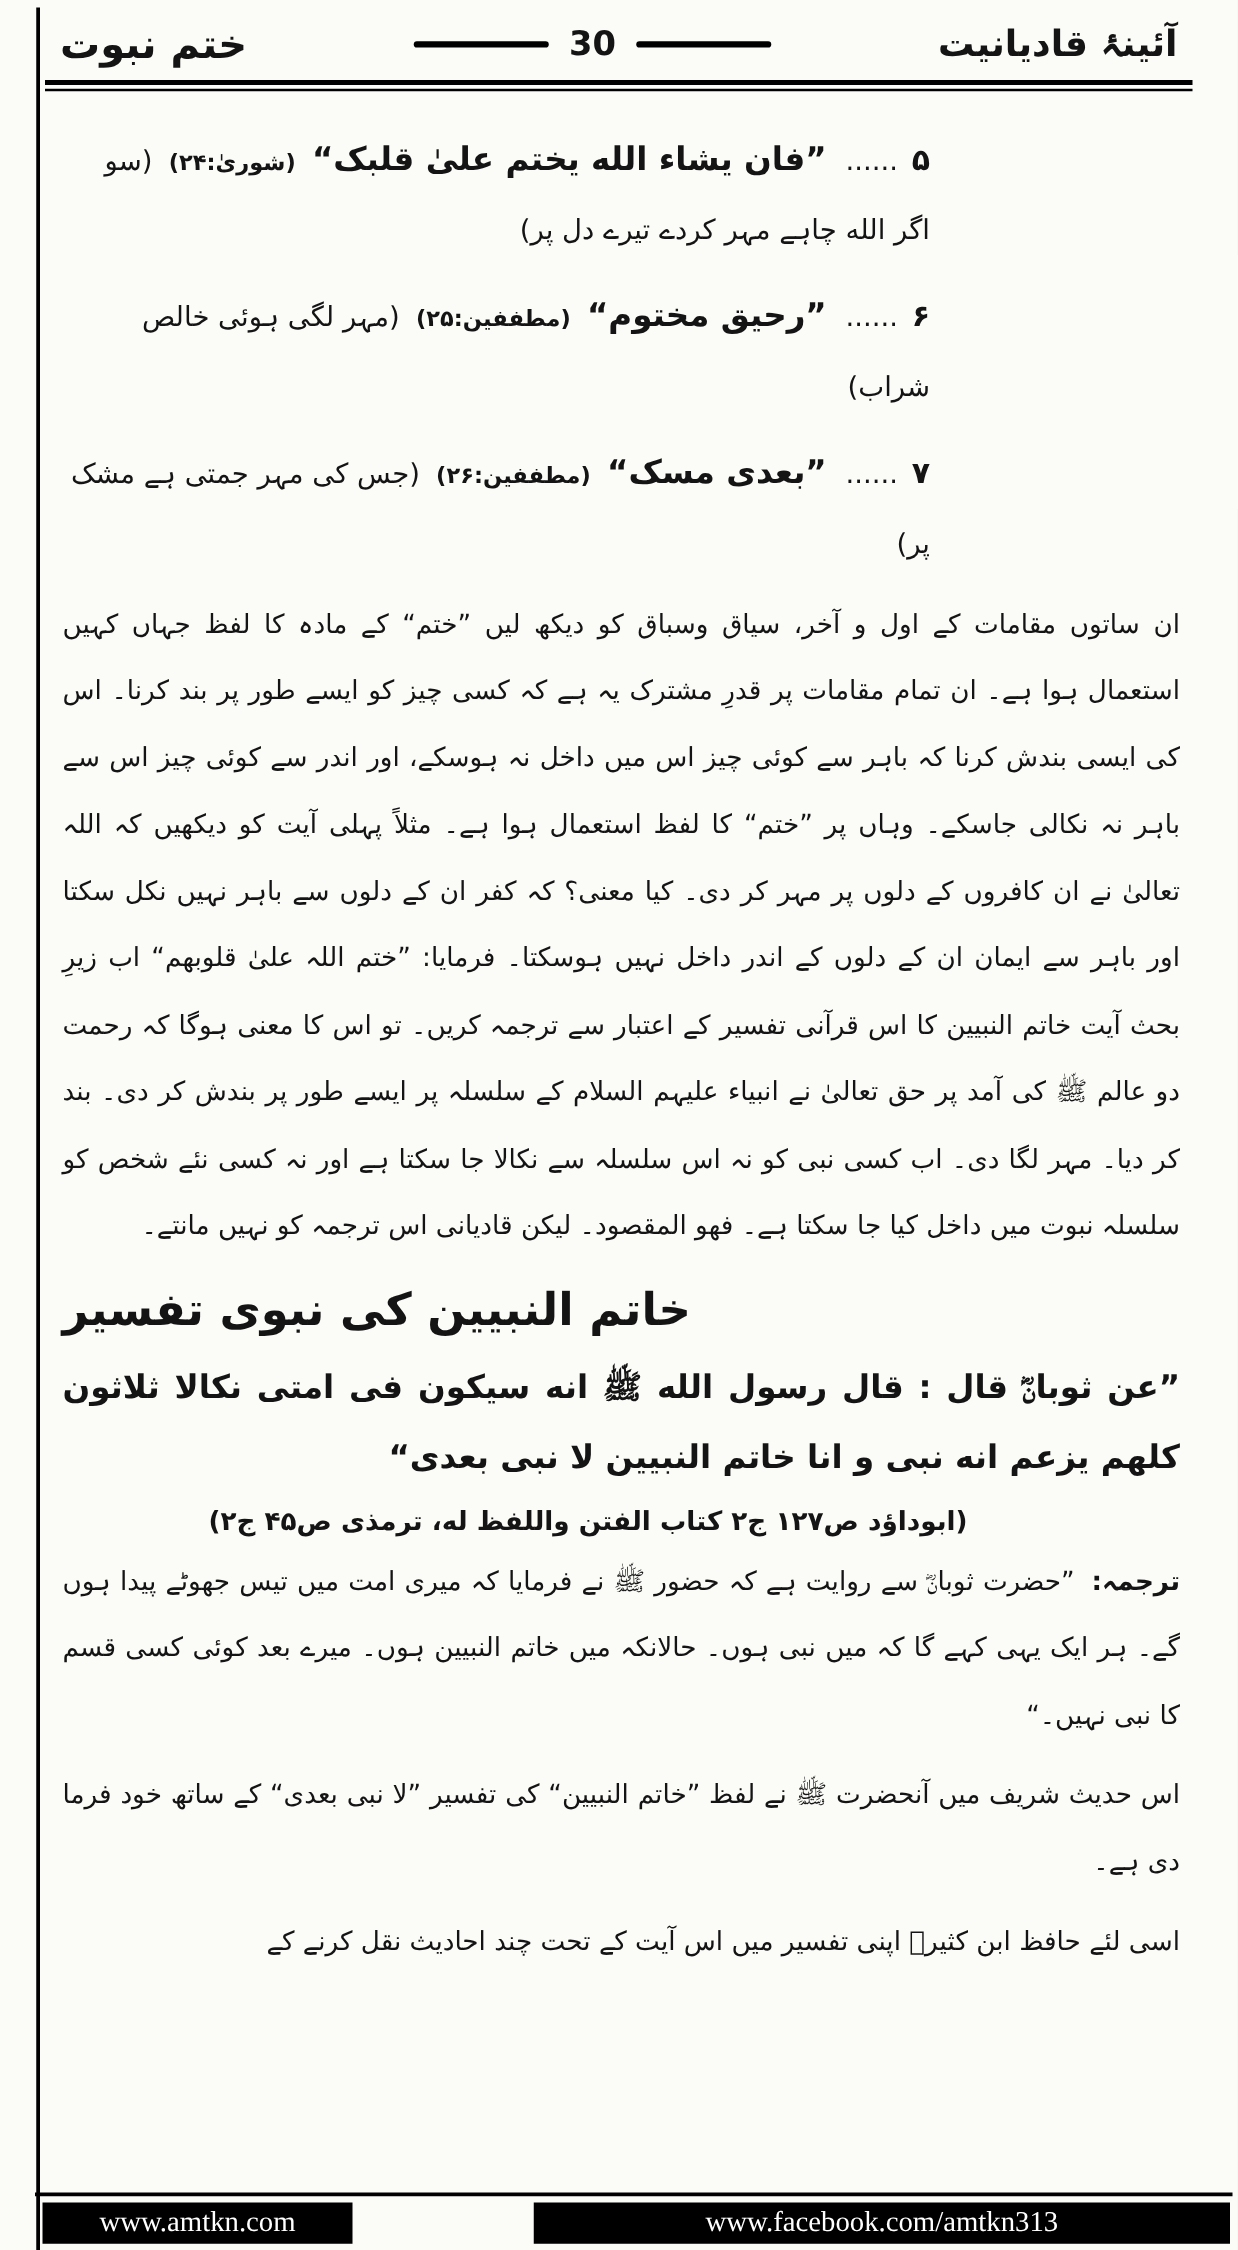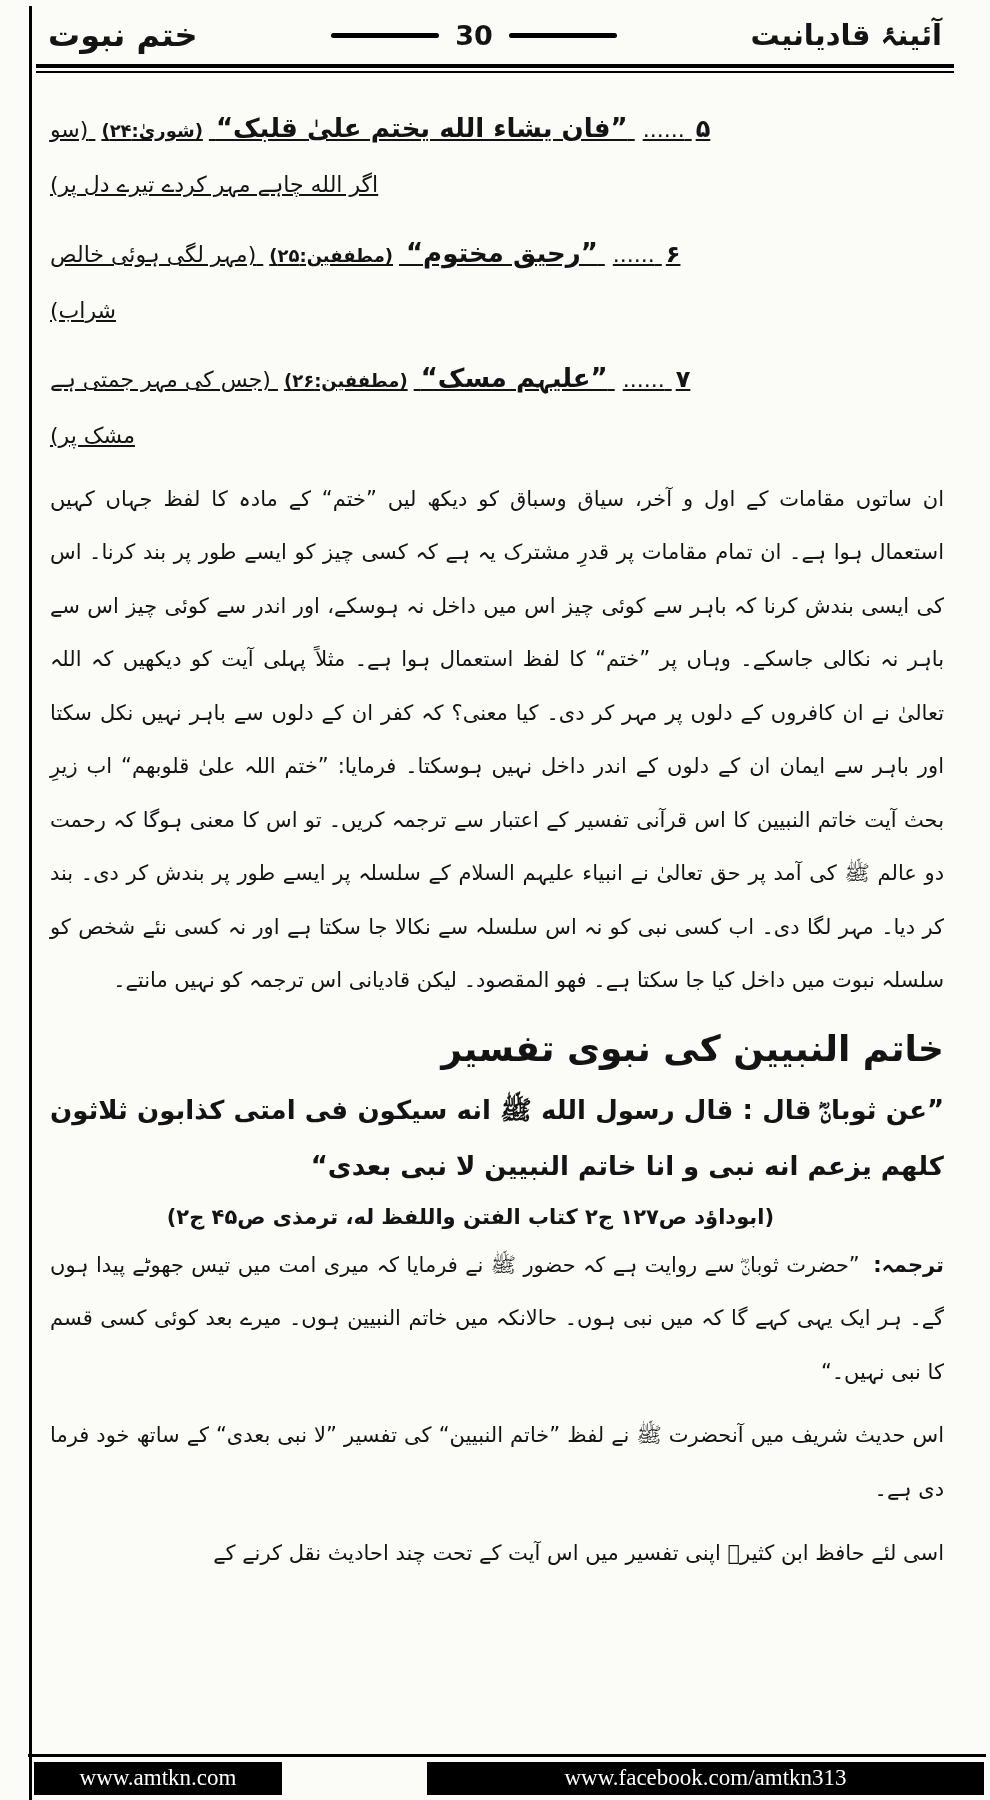--- a/index.html
+++ b/index.html
@@ -39,37 +39,36 @@
   }
   
   .content{
     padding:24px 46px 0 50px;
   }
   p{margin:0;}
   .quote-item{
     margin:0 200px 10px 0;
     font-size:22px;
     line-height:2.4;
-    text-align:left;
-    text-decoration:underline;
+    text-align:right;
   }
   .q-num{font-size:24px;font-weight:bold;margin-left:4px;}
   .q-dots{letter-spacing:2px;margin-left:8px;}
   .q-arabic{font-size:26px;font-weight:bold;}
   .q-ref{font-size:18px;font-weight:bold;margin:0 6px;}
   .q-trans{font-size:22px;}
   .body-para{
     font-size:21px;
     line-height:2.55;
     text-align:justify;
     margin-top:10px;
   }
   .section-heading{
     font-size:36px;font-weight:bold;
-    text-align:right;
+    text-align:left;
     margin:20px 0 14px 0;
   }
   .hadith{
     font-size:26px;font-weight:bold;
     line-height:2.15;
     text-align:justify;
     margin-top:6px;
   }
   .hadith-ref{
     font-size:21px;font-weight:bold;
@@ -130,30 +129,30 @@
       <span class="q-num">۶</span>
       <span class="q-dots">......</span>
       <span class="q-arabic">”رحيق مختوم“</span>
       <span class="q-ref">(مطففين:۲۵)</span>
       <span class="q-trans">(مہر لگی ہوئی خالص شراب)</span>
     </p>
 
     <p class="quote-item">
       <span class="q-num">۷</span>
       <span class="q-dots">......</span>
-      <span class="q-arabic">”علیہم مسک“</span>
+      <span class="q-arabic">”بعدی مسک“</span>
       <span class="q-ref">(مطففين:۲۶)</span>
       <span class="q-trans">(جس کی مہر جمتی ہے مشک پر)</span>
     </p>
 
     <p class="body-para">ان ساتوں مقامات کے اول و آخر، سیاق وسباق کو دیکھ لیں ”ختم“ کے مادہ کا لفظ جہاں کہیں استعمال ہوا ہے۔ ان تمام مقامات پر قدرِ مشترک یہ ہے کہ کسی چیز کو ایسے طور پر بند کرنا۔ اس کی ایسی بندش کرنا کہ باہر سے کوئی چیز اس میں داخل نہ ہوسکے، اور اندر سے کوئی چیز اس سے باہر نہ نکالی جاسکے۔ وہاں پر ”ختم“ کا لفظ استعمال ہوا ہے۔ مثلاً پہلی آیت کو دیکھیں کہ اللہ تعالیٰ نے ان کافروں کے دلوں پر مہر کر دی۔ کیا معنی؟ کہ کفر ان کے دلوں سے باہر نہیں نکل سکتا اور باہر سے ایمان ان کے دلوں کے اندر داخل نہیں ہوسکتا۔ فرمایا: ”ختم اللہ علىٰ قلوبهم“ اب زیرِ بحث آیت خاتم النبیین کا اس قرآنی تفسیر کے اعتبار سے ترجمہ کریں۔ تو اس کا معنی ہوگا کہ رحمت دو عالم ﷺ کی آمد پر حق تعالیٰ نے انبیاء علیہم السلام کے سلسلہ پر ایسے طور پر بندش کر دی۔ بند کر دیا۔ مہر لگا دی۔ اب کسی نبی کو نہ اس سلسلہ سے نکالا جا سکتا ہے اور نہ کسی نئے شخص کو سلسلہ نبوت میں داخل کیا جا سکتا ہے۔ فهو المقصود۔ لیکن قادیانی اس ترجمہ کو نہیں مانتے۔</p>
 
     <h2 class="section-heading">خاتم النبیین کی نبوی تفسیر</h2>
 
-    <p class="hadith">”عن ثوبانؓ قال : قال رسول الله ﷺ انه سيکون فی امتی کذابون ثلاثون کلهم يزعم انه نبی و انا خاتم النبيين لا نبی بعدی“</p>
+    <p class="hadith">”عن ثوبانؓ قال : قال رسول الله ﷺ انه سيکون فی امتی نکالا ثلاثون کلهم يزعم انه نبی و انا خاتم النبيين لا نبی بعدی“</p>
 
     <p class="hadith-ref">(ابوداؤد ص۱۲۷ ج۲ کتاب الفتن واللفظ له، ترمذی ص۴۵ ج۲)</p>
 
     <p class="body-para">
       <span class="trans-label">ترجمہ:</span>
       <span>”حضرت ثوبانؓ سے روایت ہے کہ حضور ﷺ نے فرمایا کہ میری امت میں تیس جھوٹے پیدا ہوں گے۔ ہر ایک یہی کہے گا کہ میں نبی ہوں۔ حالانکہ میں خاتم النبیین ہوں۔ میرے بعد کوئی کسی قسم کا نبی نہیں۔“</span>
     </p>
 
     <p class="body-para">اس حدیث شریف میں آنحضرت ﷺ نے لفظ ”خاتم النبیین“ کی تفسیر ”لا نبی بعدی“ کے ساتھ خود فرما دی ہے۔</p>
 

